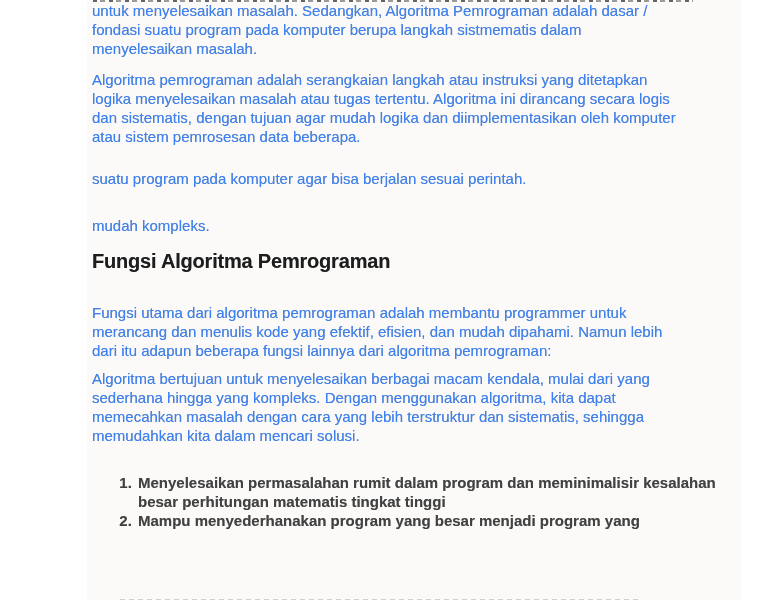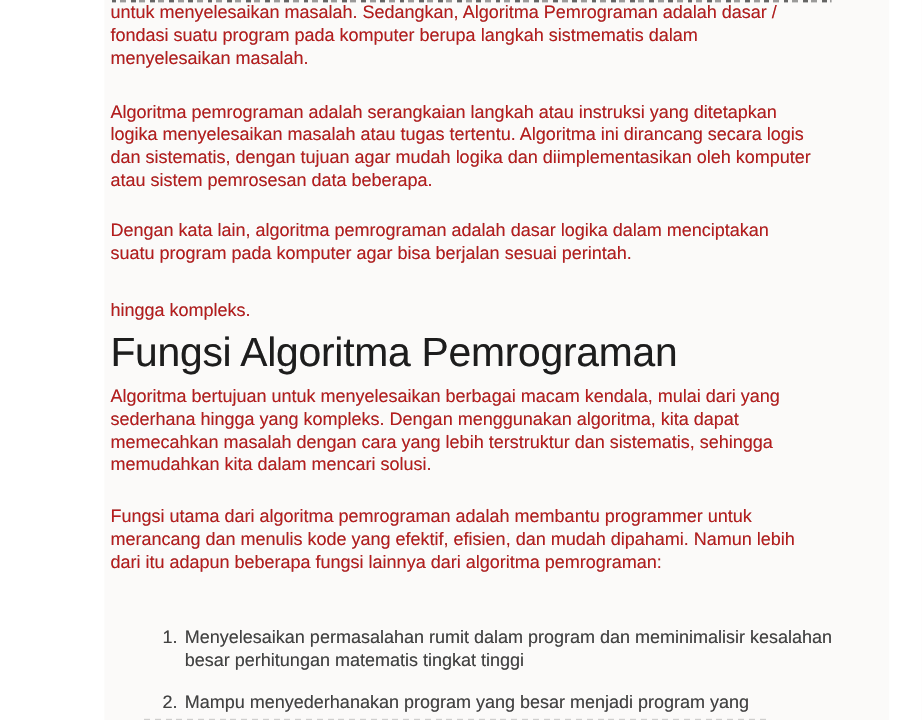--- a/index.html
+++ b/index.html
@@ -32,48 +32,48 @@
     padding-left: 92px;
     padding-right: 40px;
     display: flex;
     flex-direction: column;
     align-items: flex-start;
   }
   .para {
     margin: 0;
     font-size: 15px;
     line-height: 19px;
-    color: #b91c1c;
+    color: #3b82f6;
     text-shadow: 0 0 0.5px rgba(90,90,90,0.55);
   }
   .ln { display: block; white-space: nowrap; }
   .p1 { margin-top: 1px; }
-  .p2 { margin-top: 26px; }
+  .p2 { margin-top: 12px; }
   .p3 { margin-top: 23px; }
   .p4 { margin-top: 28px; }
   .heading {
     margin: 8px 0 0 0;
-    font-size: 34px;
+    font-size: 20px;
     line-height: 36px;
-    font-weight: 400;
+    font-weight: 700;
     color: #1d1d1d;
     letter-spacing: -0.2px;
     text-shadow: 0 0 0.5px rgba(40,40,40,0.5);
   }
   .p5 { margin-top: 9px; }
   .p6 { margin-top: 24px; }
   .num-list {
     margin: 28px 0 0 0;
     padding-left: 44px;
     font-size: 15px;
     line-height: 19px;
     color: #424242;
     text-shadow: 0 0 0.5px rgba(90,90,90,0.55);
   }
-  .num-list li { margin: 16px; padding-left: 2px; }
+  .num-list li { margin: 0; padding-left: 2px; font-weight: bold; }
   
   .top-clip {
     position: absolute;
     left: 93px;
     top: 0;
     width: 600px;
     height: 2px;
     background: repeating-linear-gradient(90deg,
       rgba(75,75,75,0.85) 0px, rgba(75,75,75,0.85) 4px,
       rgba(255,255,255,0) 4px, rgba(255,255,255,0) 7px,
@@ -106,41 +106,40 @@
   </p>
 
   <p class="para p2">
     <span class="ln">Algoritma pemrograman adalah serangkaian langkah atau instruksi yang ditetapkan</span>
     <span class="ln">logika menyelesaikan masalah atau tugas tertentu. Algoritma ini dirancang secara logis</span>
     <span class="ln">dan sistematis, dengan tujuan agar mudah logika dan diimplementasikan oleh komputer</span>
     <span class="ln">atau sistem pemrosesan data beberapa.</span>
   </p>
 
   <p class="para p3">
-    <span class="ln">Dengan kata lain, algoritma pemrograman adalah dasar logika dalam menciptakan</span>
     <span class="ln">suatu program pada komputer agar bisa berjalan sesuai perintah.</span>
   </p>
 
   <p class="para p4">
-    <span class="ln">hingga kompleks.</span>
+    <span class="ln">mudah kompleks.</span>
   </p>
 
   <h1 class="heading">Fungsi Algoritma Pemrograman</h1>
+
+  <p class="para p6">
+    <span class="ln">Fungsi utama dari algoritma pemrograman adalah membantu programmer untuk</span>
+    <span class="ln">merancang dan menulis kode yang efektif, efisien, dan mudah dipahami. Namun lebih</span>
+    <span class="ln">dari itu adapun beberapa fungsi lainnya dari algoritma pemrograman:</span>
+  </p>
 
   <p class="para p5">
     <span class="ln">Algoritma bertujuan untuk menyelesaikan berbagai macam kendala, mulai dari yang</span>
     <span class="ln">sederhana hingga yang kompleks. Dengan menggunakan algoritma, kita dapat</span>
     <span class="ln">memecahkan masalah dengan cara yang lebih terstruktur dan sistematis, sehingga</span>
     <span class="ln">memudahkan kita dalam mencari solusi.</span>
-  </p>
-
-  <p class="para p6">
-    <span class="ln">Fungsi utama dari algoritma pemrograman adalah membantu programmer untuk</span>
-    <span class="ln">merancang dan menulis kode yang efektif, efisien, dan mudah dipahami. Namun lebih</span>
-    <span class="ln">dari itu adapun beberapa fungsi lainnya dari algoritma pemrograman:</span>
   </p>
 
   <ol class="num-list">
     <li>
       <span class="ln">Menyelesaikan permasalahan rumit dalam program dan meminimalisir kesalahan</span>
       <span class="ln">besar perhitungan matematis tingkat tinggi</span>
     </li>
     <li>
       <span class="ln">Mampu menyederhanakan program yang besar menjadi program yang</span>
     </li>

